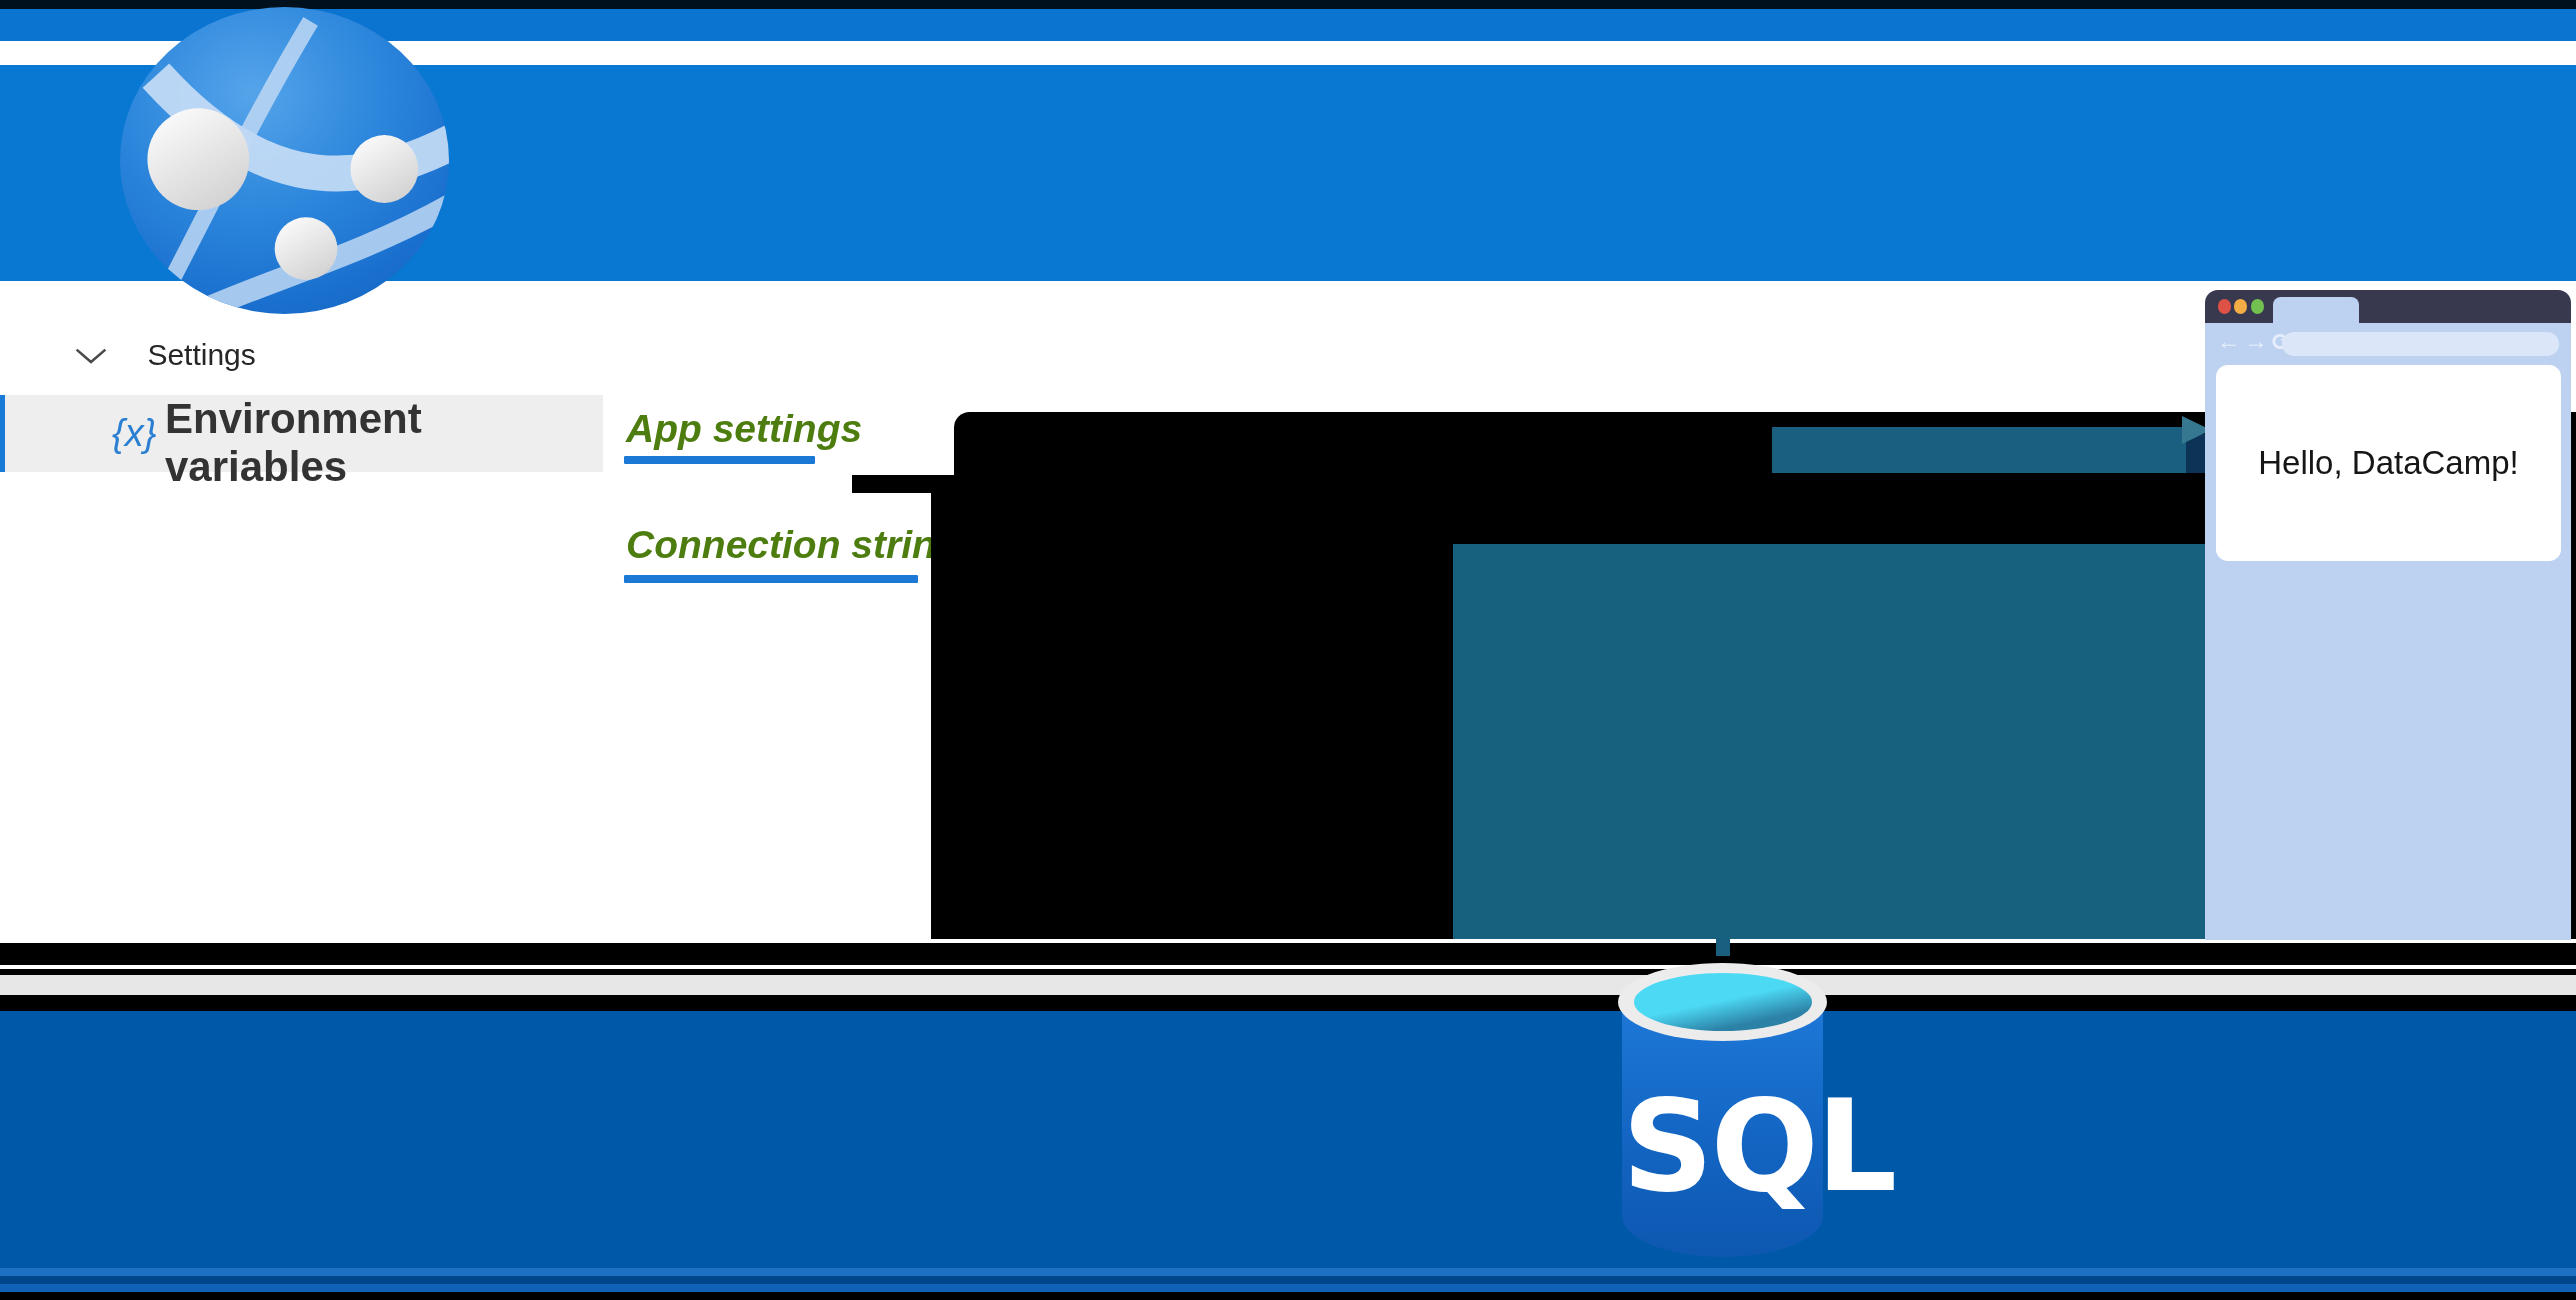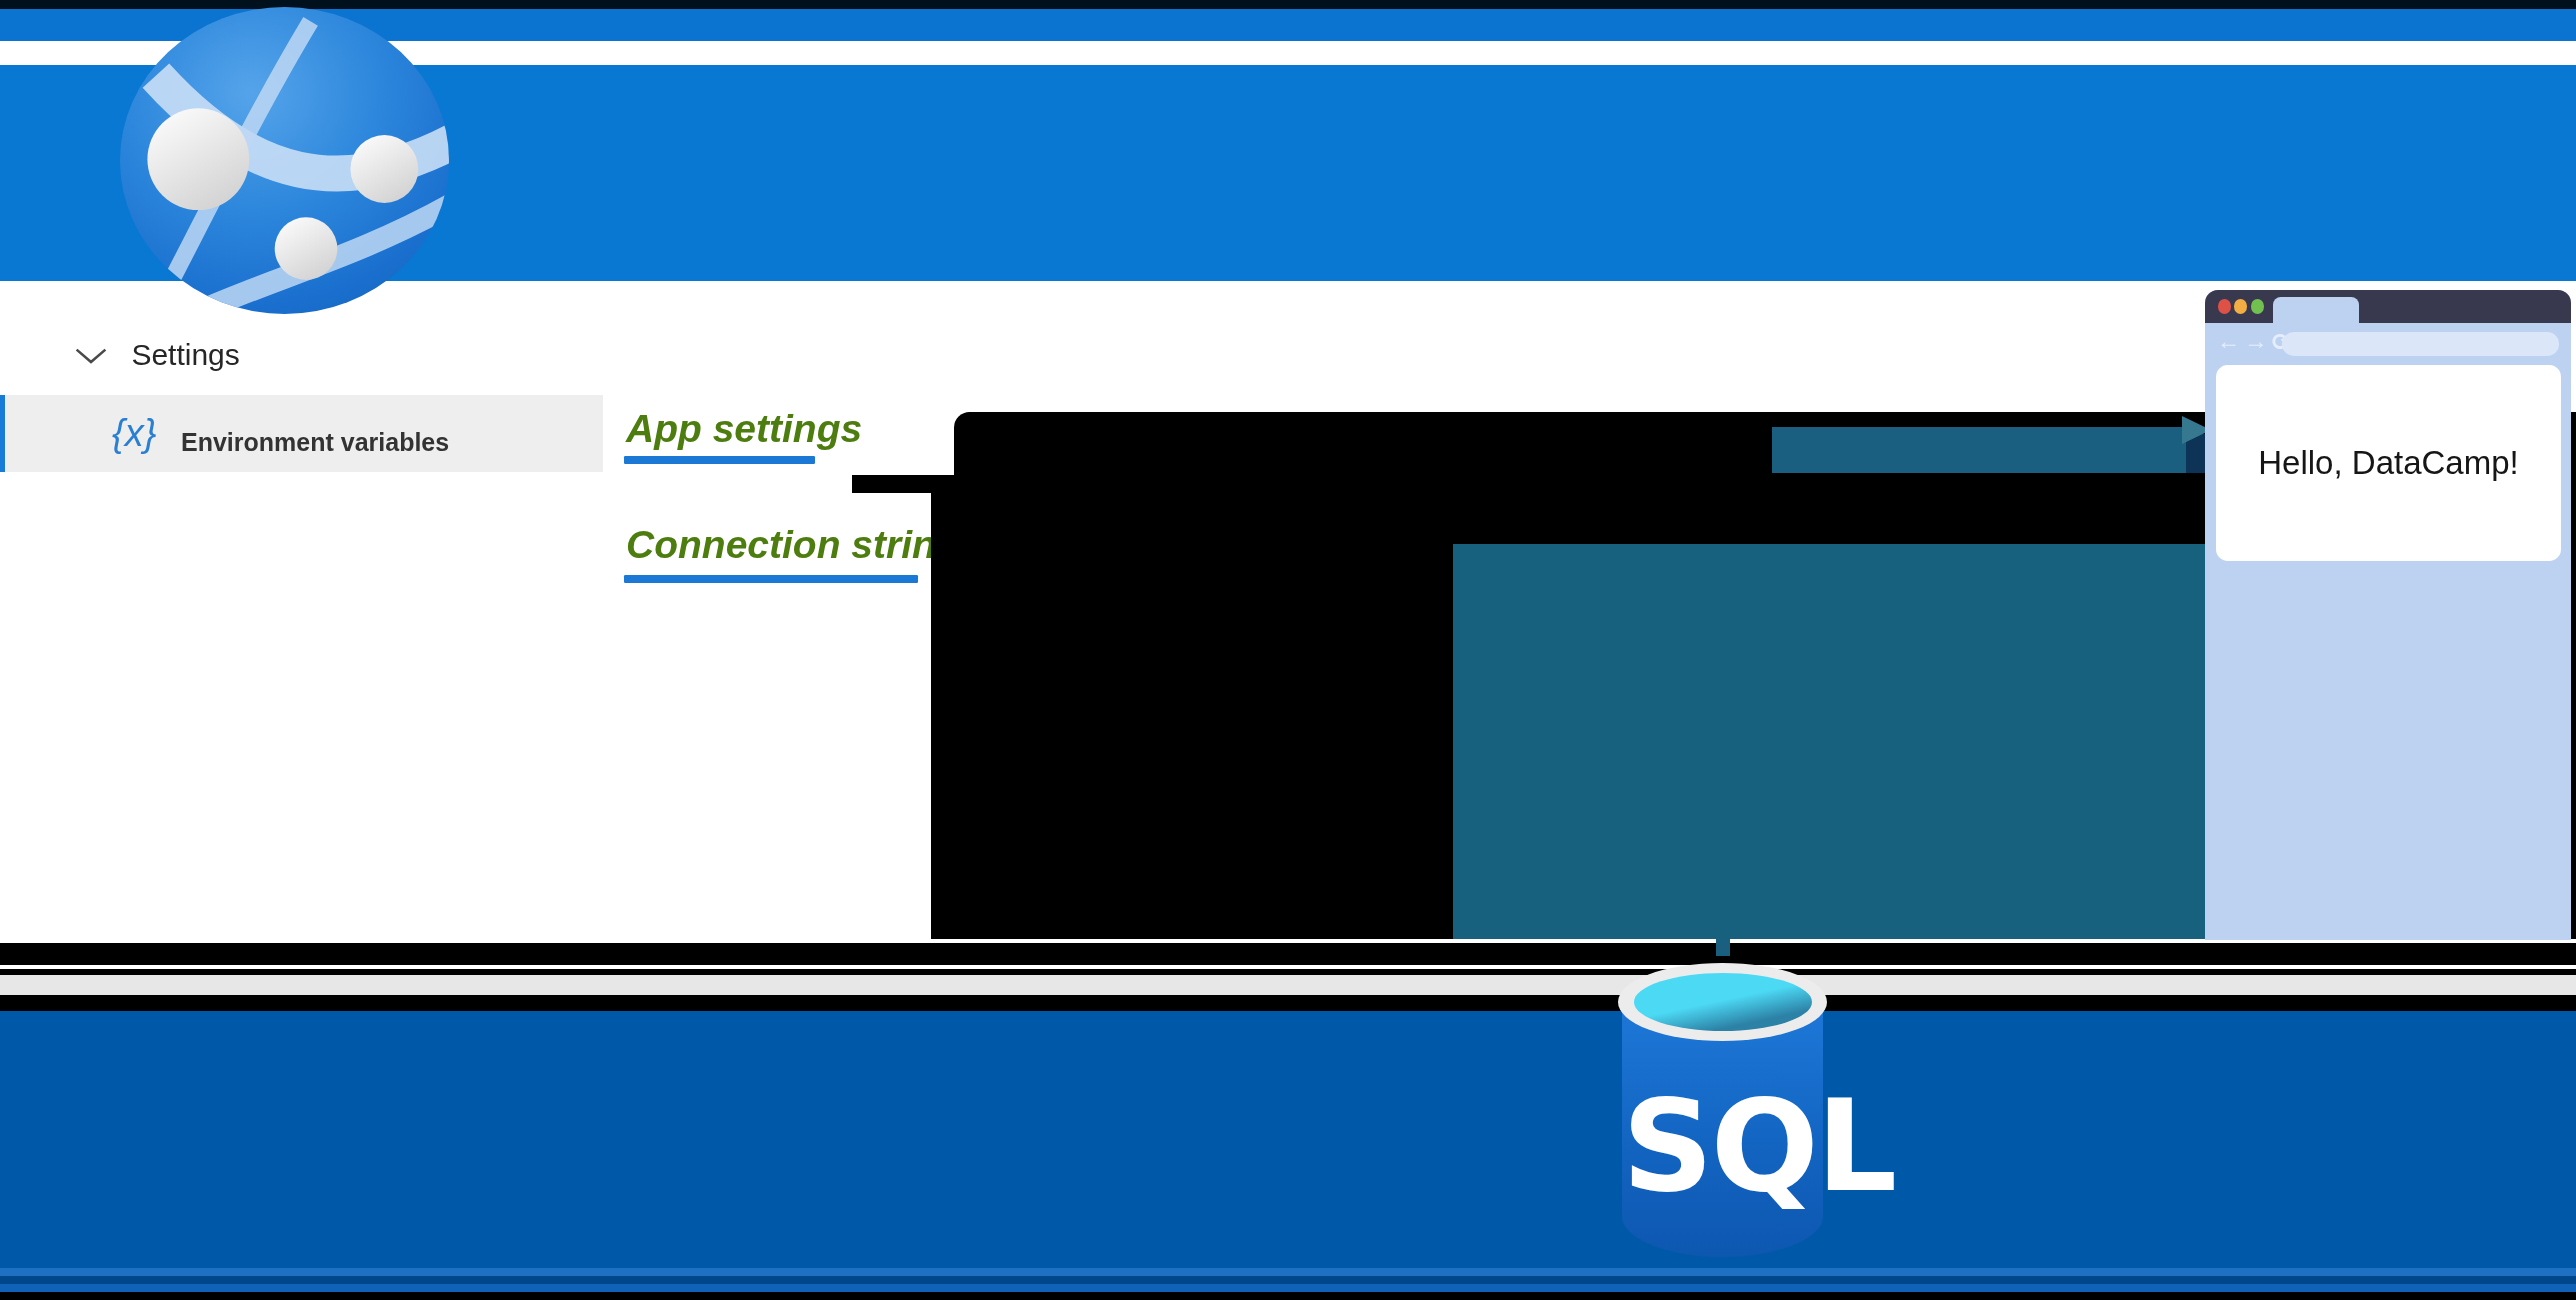--- a/index.html
+++ b/index.html
@@ -11,29 +11,29 @@
   .top-strip{left:0;top:0;width:2576px;height:8.5px;background:#00101c;}
   .band-thin{left:0;top:8.5px;width:2576px;height:32px;background:#0b74d0;}
   .band-main{left:0;top:65px;width:2576px;height:216px;background:#0878d2;}
 
   
   .sphere{left:120px;top:6.5px;width:329px;height:307px;}
 
   
   .settings-row{left:60px;top:332px;width:392px;height:46px;display:flex;align-items:center;cursor:pointer;}
   .chev{width:34px;height:21px;margin-left:14.4px;}
-  .settings-label{margin-left:23px;font-size:30px;color:#262626;}
+  .settings-label{margin-left:39px;font-size:30px;color:#262626;}
 
   
   .env-row{left:0;top:395px;width:603px;height:77px;background:#efeeee;cursor:pointer;}
   .env-accent{left:0;top:0;width:5.2px;height:77px;background:#187bd8;}
   .env-icon{left:112px;top:0;height:77px;display:flex;align-items:center;
             font-size:38px;color:#2a7fd2;font-style:italic;font-weight:400;}
-  .env-label{left:181px;top:0;height:95px;display:flex;align-items:center;
-             font-size:25px;font-weight:700;color:#333333;}
+  .env-label{left:165px;top:0;height:95px;display:flex;align-items:center;
+             font-size:42px;font-weight:700;color:#333333;}
 
   
   .tab{cursor:pointer;}
   .tab-label{font-size:39px;font-weight:600;color:#4d7c0f;white-space:nowrap;font-style:italic;}
   .tab1-label{left:626px;top:407px;}
   .tab1-line{left:624px;top:456px;width:191px;height:7.8px;background:#1b78d4;border-radius:1.3px;}
   .tab2-label{left:626px;top:523px;}
   .tab2-line{left:624px;top:575px;width:294px;height:7.8px;background:#1b78d4;border-radius:1.3px;}
 
   

